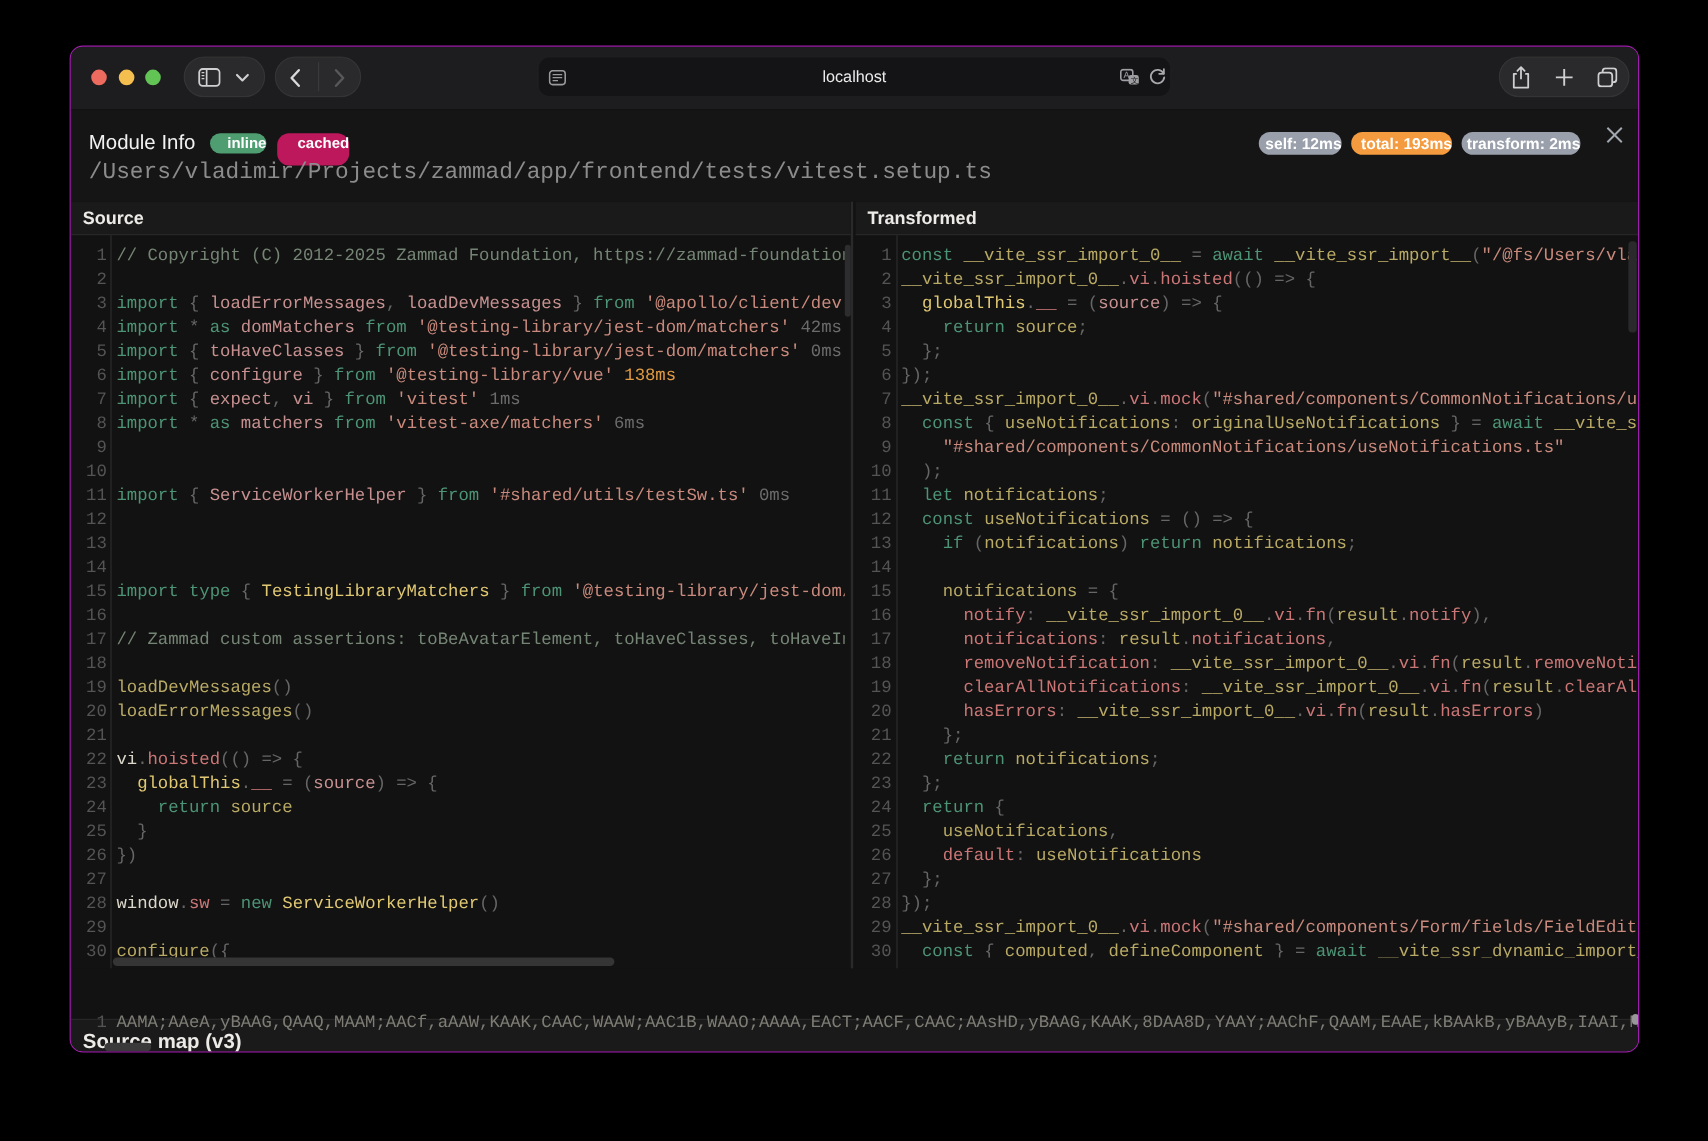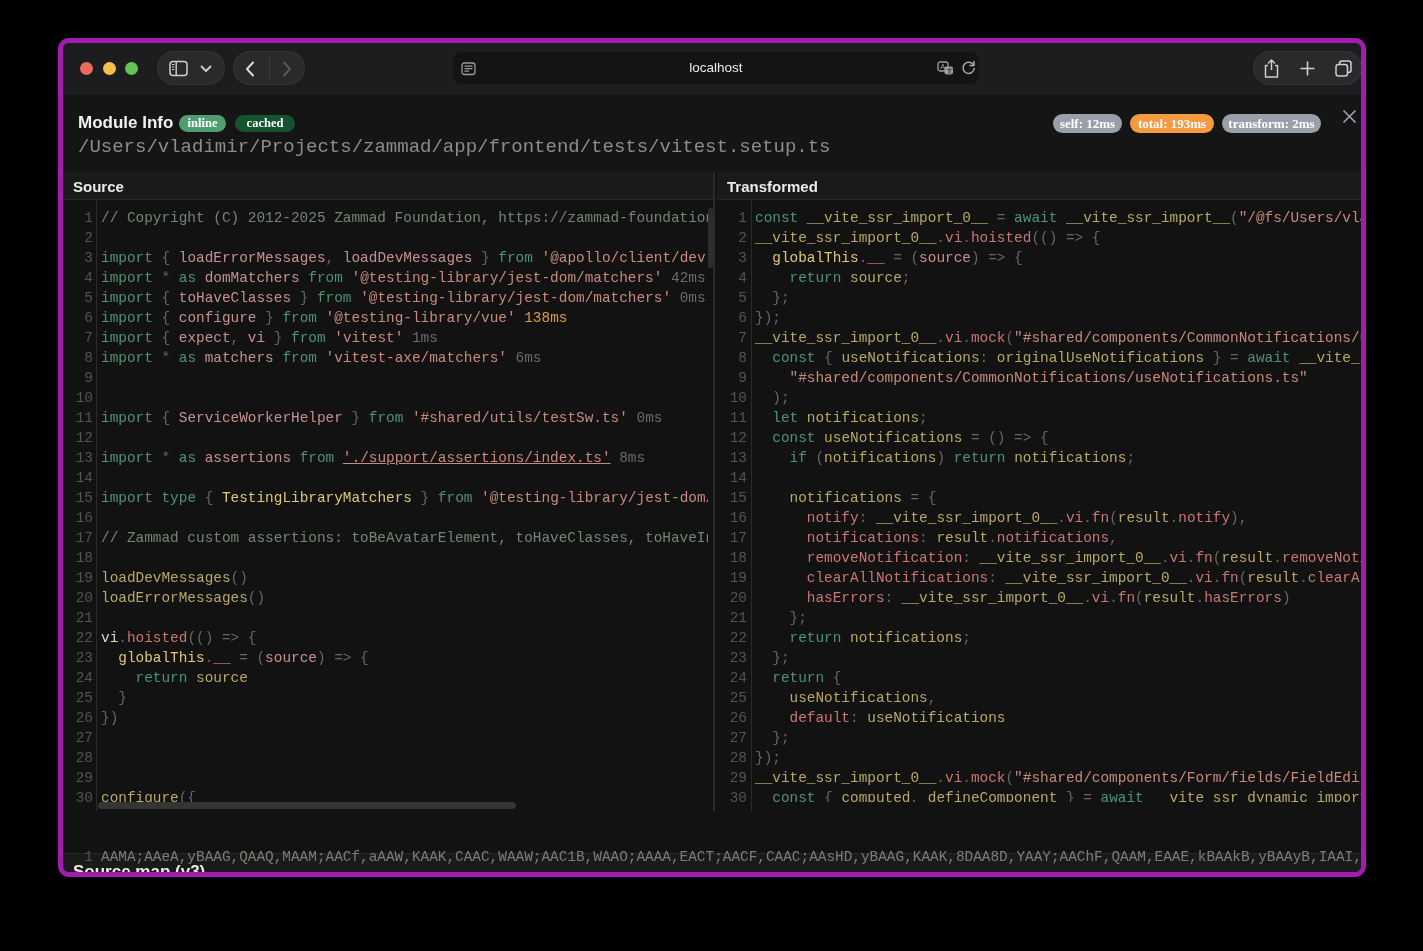--- a/index.html
+++ b/index.html
@@ -1,32 +1,32 @@
 <!DOCTYPE html>
 <html><head>
 <meta charset="utf-8">
 <style>
   html,body{margin:0;padding:0;background:#000;width:1423px;height:951px;overflow:hidden;
     font-family:"Liberation Sans",sans-serif;}
   .win{position:absolute;left:58px;top:38px;width:1308px;height:839px;background:#121212;
-    border-radius:11px;border:5px solid #a21caf;box-sizing:border-box;overflow:hidden;}
+    border-radius:11px;border:1px solid #a21caf;box-sizing:border-box;overflow:hidden;}
   
   .tb{position:absolute;left:0;top:0;right:0;height:52px;background:#1d1d1f;border-bottom:1px solid #090909;}
   .lt{position:absolute;top:19px;width:13px;height:13px;border-radius:50%;}
   .pill{position:absolute;top:8px;height:34px;background:#2a2a2c;border:1px solid rgba(255,255,255,0.05);
     border-radius:17px;box-sizing:border-box;}
   .addr{position:absolute;top:8px;height:34px;background:#141416;border:1px solid rgba(255,255,255,0.04);
     border-radius:10px;box-sizing:border-box;color:#ebebeb;font-size:13.5px;font-weight:500;
     text-align:center;line-height:32px;}
   .icon{position:absolute;}
   
   .mh{position:absolute;left:0;top:52px;right:0;height:77px;background:#151515;}
-  .title{position:absolute;left:15px;top:70px;font-size:17px;font-weight:bold;color:#f2f2f2;}
+  .title{position:absolute;left:15px;top:70px;font-size:17px;font-weight:normal;color:#f2f2f2;}
   .badge{position:absolute;height:19px;border-radius:10px;font-size:13px;font-weight:bold;color:#fff;
-    box-sizing:border-box;text-align:center;font-family:Liberation Serif, serif;}
+    box-sizing:border-box;text-align:right;}
   .path{position:absolute;left:15px;top:93px;font-family:"Liberation Mono",monospace;font-size:19px;color:#8c8c8c;}
   
   .panels{position:absolute;left:0;top:129px;width:1306px;height:639px;}
   .pl{position:absolute;left:0;top:0;width:652px;height:639px;border-right:2px solid #2a2a2a;box-sizing:border-box;background:#121212;}
   .pr{position:absolute;left:654px;top:0;right:0;height:639px;background:#121212;}
   .ph{height:28px;line-height:29px;background:#1a1a1a;border-bottom:1px solid #272727;
     font-weight:bold;font-size:15px;color:#edebe7;padding-left:10px;box-sizing:border-box;line-height:30px;}
   .codebox{position:absolute;left:0;top:28px;width:100%;height:594px;overflow:hidden;padding-top:8px;box-sizing:content-box;
     font-family:"Liberation Mono",monospace;font-size:14.4px;line-height:20px;}
   .row{display:flex;height:20px;white-space:pre;}
@@ -123,21 +123,21 @@
 
     <svg class="icon" style="left:1272px;top:17px" width="17" height="17" viewBox="0 0 17 17">
       <rect x="4.5" y="1" width="11.5" height="11.5" rx="2.5" fill="none" stroke="#cfcfd1" stroke-width="1.5"></rect>
       <rect x="1" y="4.5" width="11.5" height="11.5" rx="2.5" fill="#2a2a2c" stroke="#cfcfd1" stroke-width="1.5"></rect>
     </svg>
   </div>
 
   <div class="mh"></div>
   <div class="title">Module Info</div>
   <div class="badge" style="left:116px;top:72px;width:47px;height:17px;background:#4f9e72;line-height:17px;font-size:12.5px">inline</div>
-  <div class="badge" style="left:172px;top:72px;width:60px;height:17px;background:#14532d;line-height:17px;font-size:12.5px">cached</div>
+  <div class="badge" style="left:172px;top:72px;width:60px;height:27px;background:#be185d;line-height:17px;font-size:12.5px">cached</div>
   <div class="path">/Users/vladimir/Projects/zammad/app/frontend/tests/vitest.setup.ts</div>
   <div class="badge" style="left:990px;top:71px;width:69px;background:#9aa0ab;line-height:19px">self: 12ms</div>
   <div class="badge" style="left:1067px;top:71px;width:84px;background:#f59b3f;line-height:19px">total: 193ms</div>
   <div class="badge" style="left:1159px;top:71px;width:99px;background:#9aa0ab;line-height:19px">transform: 2ms</div>
   <svg class="icon" style="left:1278px;top:65px" width="17" height="17" viewBox="0 0 17 17">
     <line x1="2.5" y1="2.5" x2="14.5" y2="14.5" stroke="#a2a8af" stroke-width="1.6"></line>
     <line x1="14.5" y1="2.5" x2="2.5" y2="14.5" stroke="#a2a8af" stroke-width="1.6"></line>
   </svg>
 
   <div class="panels">
@@ -150,36 +150,36 @@
 <div class="row"><span class="num">3</span><span class="code"><span class="k">import</span><span class="p"> { </span><span class="i">loadErrorMessages</span><span class="p">, </span><span class="i">loadDevMessages</span><span class="p"> } </span><span class="k">from</span> <span class="s">'@apollo/client/dev'</span> </span></div>
 <div class="row"><span class="num">4</span><span class="code"><span class="k">import</span><span class="p"> * </span><span class="k">as</span> <span class="i">domMatchers</span> <span class="k">from</span> <span class="s">'@testing-library/jest-dom/matchers'</span> <span class="t">42ms</span></span></div>
 <div class="row"><span class="num">5</span><span class="code"><span class="k">import</span><span class="p"> { </span><span class="i">toHaveClasses</span><span class="p"> } </span><span class="k">from</span> <span class="s">'@testing-library/jest-dom/matchers'</span> <span class="t">0ms</span></span></div>
 <div class="row"><span class="num">6</span><span class="code"><span class="k">import</span><span class="p"> { </span><span class="i">configure</span><span class="p"> } </span><span class="k">from</span> <span class="s">'@testing-library/vue'</span> <span class="hot">138ms</span></span></div>
 <div class="row"><span class="num">7</span><span class="code"><span class="k">import</span><span class="p"> { </span><span class="i">expect</span><span class="p">, </span><span class="i">vi</span><span class="p"> } </span><span class="k">from</span> <span class="s">'vitest'</span> <span class="t">1ms</span></span></div>
 <div class="row"><span class="num">8</span><span class="code"><span class="k">import</span><span class="p"> * </span><span class="k">as</span> <span class="i">matchers</span> <span class="k">from</span> <span class="s">'vitest-axe/matchers'</span> <span class="t">6ms</span></span></div>
 <div class="row"><span class="num">9</span></div>
 <div class="row"><span class="num">10</span><span class="code"></span></div>
 <div class="row"><span class="num">11</span><span class="code"><span class="k">import</span><span class="p"> { </span><span class="i">ServiceWorkerHelper</span><span class="p"> } </span><span class="k">from</span> <span class="s">'#shared/utils/testSw.ts'</span> <span class="t">0ms</span></span></div>
 <div class="row"><span class="num">12</span><span class="code"></span></div>
-<div class="row"><span class="num">13</span><span class="code"><span class="k">import</span><span class="p"> * </span><span class="k">as</span> <span class="i">assertions</span> <span class="k">from</span> <span class="s u">'./support/assertions/index.ts'</span> <span class="t">8ms</span></span></div>
+<div class="row"><span class="num">13</span></div>
 <div class="row"><span class="num">14</span><span class="code"></span></div>
 <div class="row"><span class="num">15</span><span class="code"><span class="k">import</span> <span class="k">type</span><span class="p"> { </span><span class="y">TestingLibraryMatchers</span><span class="p"> } </span><span class="k">from</span> <span class="s">'@testing-library/jest-dom/matchers'</span> </span></div>
 <div class="row"><span class="num">16</span><span class="code"></span></div>
 <div class="row"><span class="num">17</span><span class="code"><span class="c">// Zammad custom assertions: toBeAvatarElement, toHaveClasses, toHaveInputValue</span></span></div>
 <div class="row"><span class="num">18</span><span class="code"></span></div>
 <div class="row"><span class="num">19</span><span class="code"><span class="o">loadDevMessages</span><span class="p">()</span></span></div>
 <div class="row"><span class="num">20</span><span class="code"><span class="o">loadErrorMessages</span><span class="p">()</span></span></div>
 <div class="row"><span class="num">21</span><span class="code"></span></div>
 <div class="row"><span class="num">22</span><span class="code"><span class="d">vi</span><span class="p">.</span><span class="r">hoisted</span><span class="p">(() =&gt; {</span></span></div>
 <div class="row"><span class="num">23</span><span class="code">  <span class="y">globalThis</span><span class="p">.</span><span class="r">__</span><span class="p"> = (</span><span class="i">source</span><span class="p">) =&gt; {</span></span></div>
 <div class="row"><span class="num">24</span><span class="code">    <span class="k">return</span> <span class="o">source</span></span></div>
 <div class="row"><span class="num">25</span><span class="code"><span class="p">  }</span></span></div>
 <div class="row"><span class="num">26</span><span class="code"><span class="p">})</span></span></div>
 <div class="row"><span class="num">27</span><span class="code"></span></div>
-<div class="row"><span class="num">28</span></div>
+<div class="row"><span class="num">28</span><span class="code"><span class="d">window</span><span class="p">.</span><span class="r">sw</span><span class="p"> = </span><span class="k">new</span> <span class="y">ServiceWorkerHelper</span><span class="p">()</span></span></div>
 <div class="row"><span class="num">29</span><span class="code"></span></div>
 <div class="row"><span class="num">30</span><span class="code"><span class="o">configure</span><span class="p">({</span></span></div>
       </div>
       <div class="vthumb" style="right:0px;width:5px;top:36px;height:60px"></div>
       <div class="hthumb" style="left:35px;width:418px;top:630px;height:7px"></div>
     </div>
     <div class="pr">
       <div class="ph">Transformed</div>
       <div class="gsep" style="left:34px"></div>
       <div class="codebox" id="trbox">

